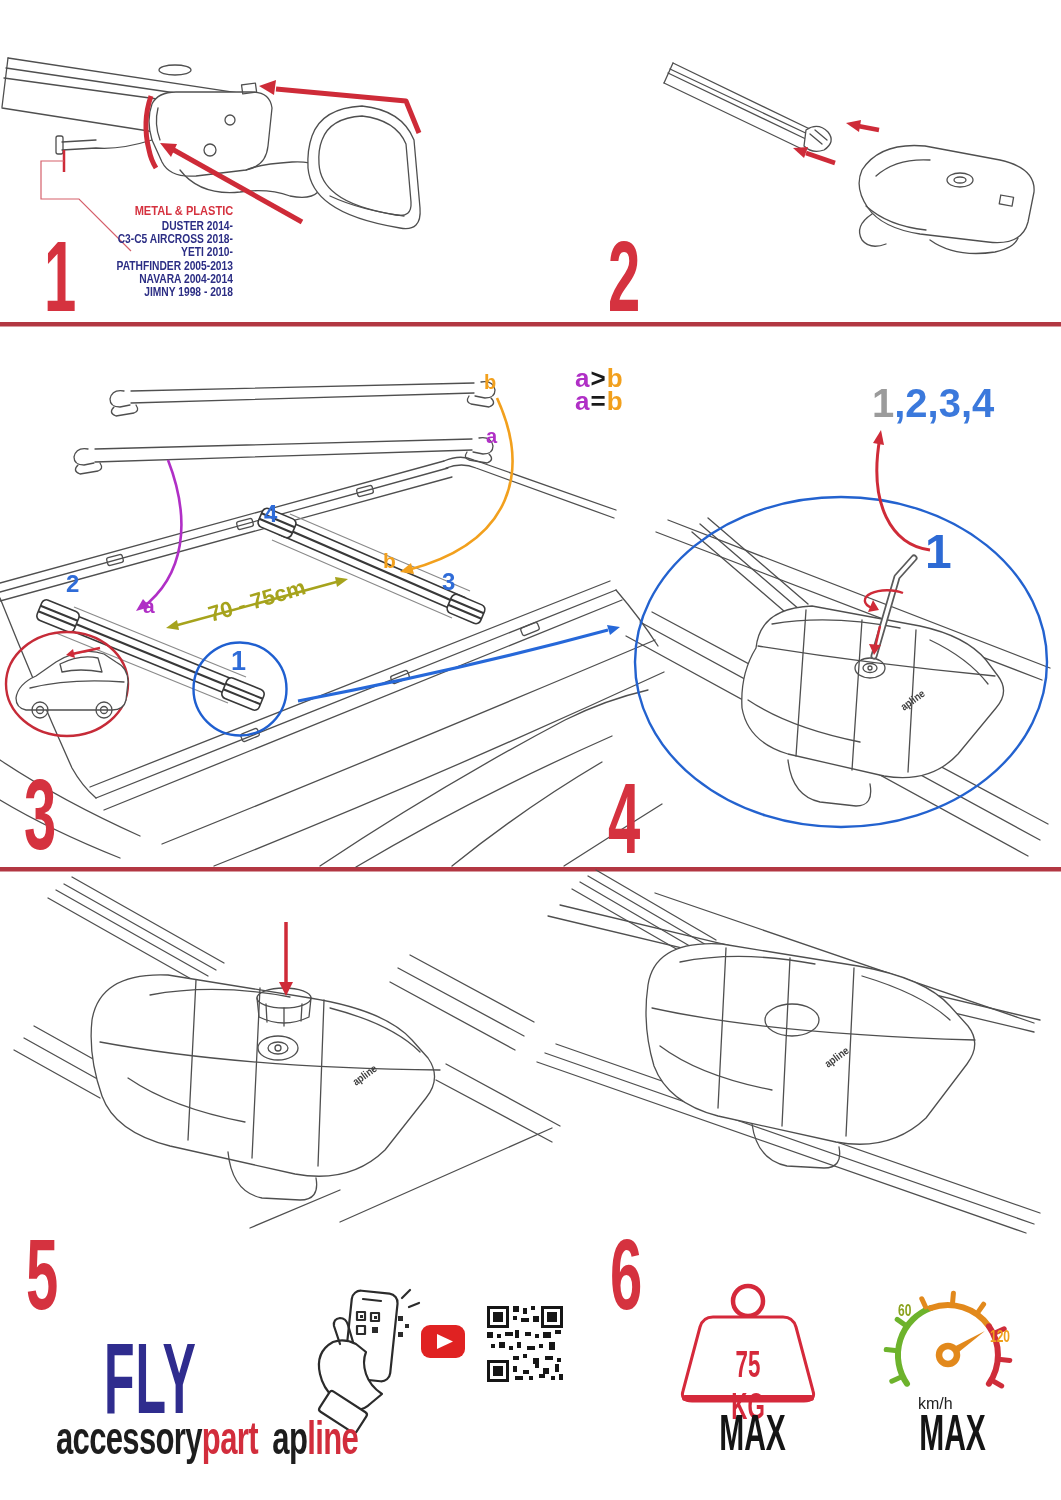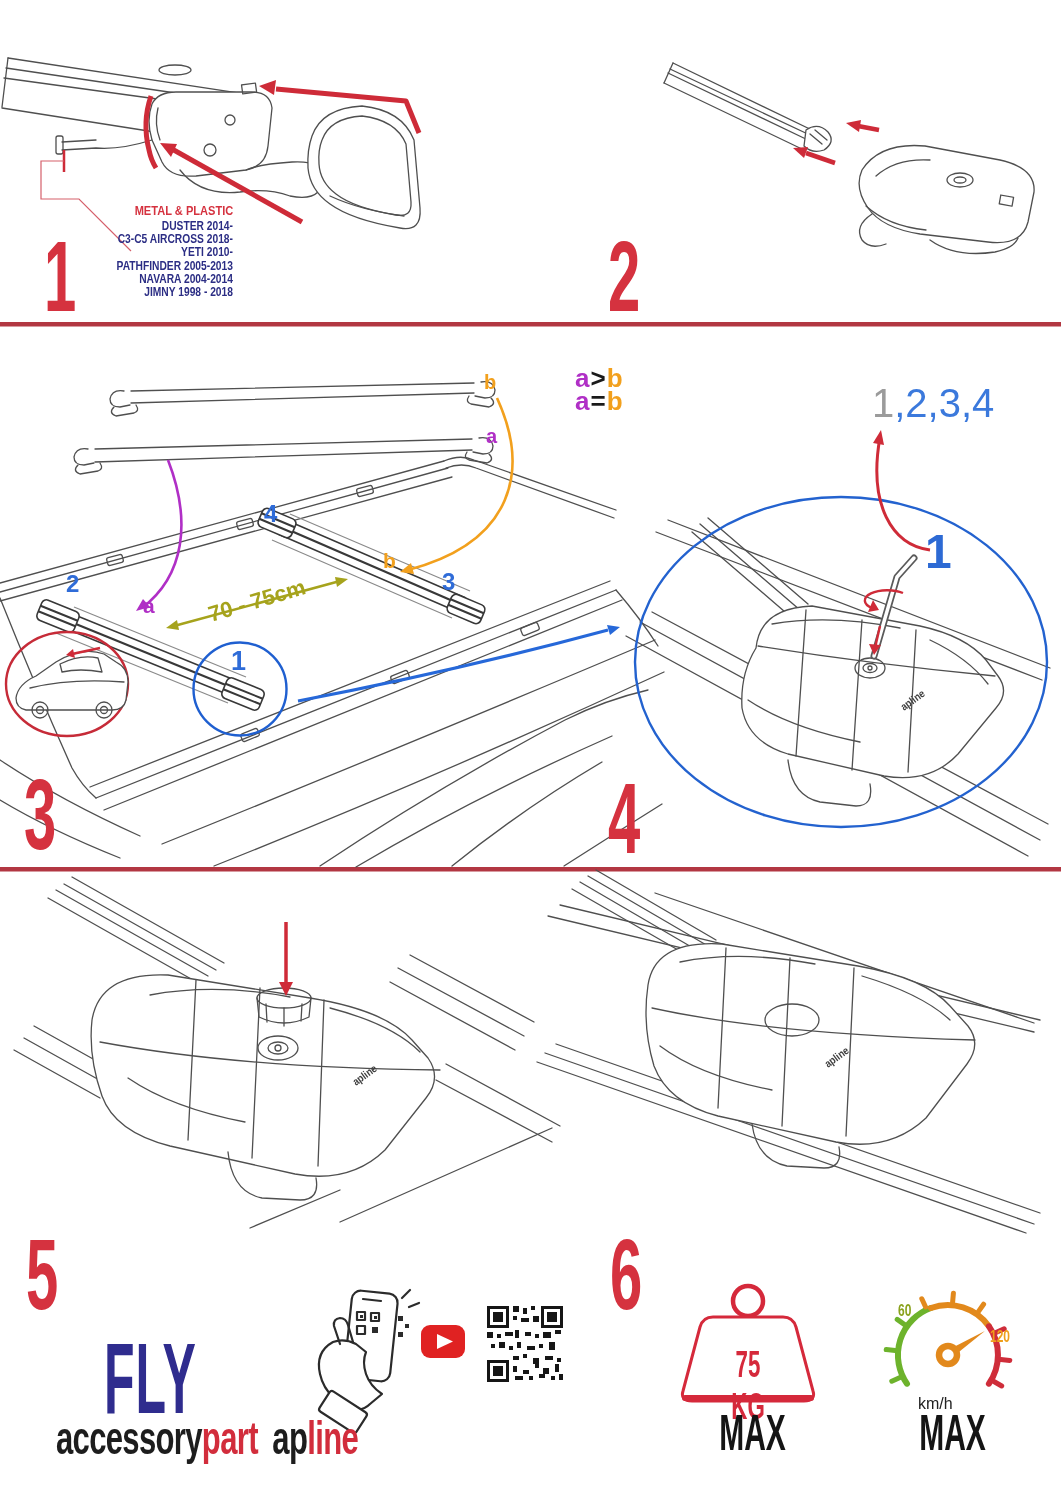--- a/index.html
+++ b/index.html
@@ -12,21 +12,21 @@
            transform:scaleX(.58);transform-origin:0 0;letter-spacing:-3px;}
   .mat{position:absolute;right:828px;top:203px;color:#d5323f;font-weight:700;font-size:13.5px;
        white-space:nowrap;transform:scaleX(.82);transform-origin:100% 0;}
   .vehicles{position:absolute;right:828px;top:220px;color:#2b2d84;font-weight:700;font-size:12.5px;
             line-height:13.2px;text-align:right;white-space:nowrap;transform:scaleX(.82);transform-origin:100% 0;}
   .lbl{position:absolute;font-weight:700;line-height:1;}
   .blue{color:#2f6cd8;} .mag{color:#b02fc6;} .org{color:#f2a01d;} .blk{color:#1a1a1a;}
   .legend{position:absolute;font-weight:700;font-size:26px;line-height:1;letter-spacing:1px;text-align:right;}
   .dist{position:absolute;left:182px;top:588px;width:150px;text-align:center;color:#a6a31c;
         font-weight:700;font-size:22px;transform:rotate(-16.5deg);}
-  .seq{position:absolute;left:872px;top:383px;font-weight:400;font-size:40px;line-height:1;}
+  .seq{position:absolute;left:872px;top:383px;font-weight:700;font-size:40px;line-height:1;}
   .seq .first{color:#9b9b9b;} .seq .rest{color:#3b79dc;}
   .pos1big{position:absolute;left:925px;top:528px;font-weight:700;font-size:48px;color:#2d6ad4;line-height:1;}
   .brandmark{position:absolute;font-size:11px;font-weight:700;color:#3f3f3f;
              transform:rotate(-36deg) scaleX(.85);transform-origin:0 0;}
   .fly{position:absolute;left:104px;top:1328px;font-size:100px;font-weight:700;color:#2f2c8e;
        line-height:1;letter-spacing:2px;transform:scaleX(.5);transform-origin:0 0;}
   .brandrow{position:absolute;left:56px;top:1414px;font-size:47px;font-weight:700;line-height:1;
             letter-spacing:-1px;white-space:nowrap;transform:scaleX(.66);transform-origin:0 0;}
   .brandrow .b1{color:#1d1d1d;} .brandrow .r1{color:#d22d3c;} .brandrow .gap{margin-left:22px;}
   .kg{position:absolute;left:700px;top:1344px;width:96px;text-align:center;color:#d5293b;

